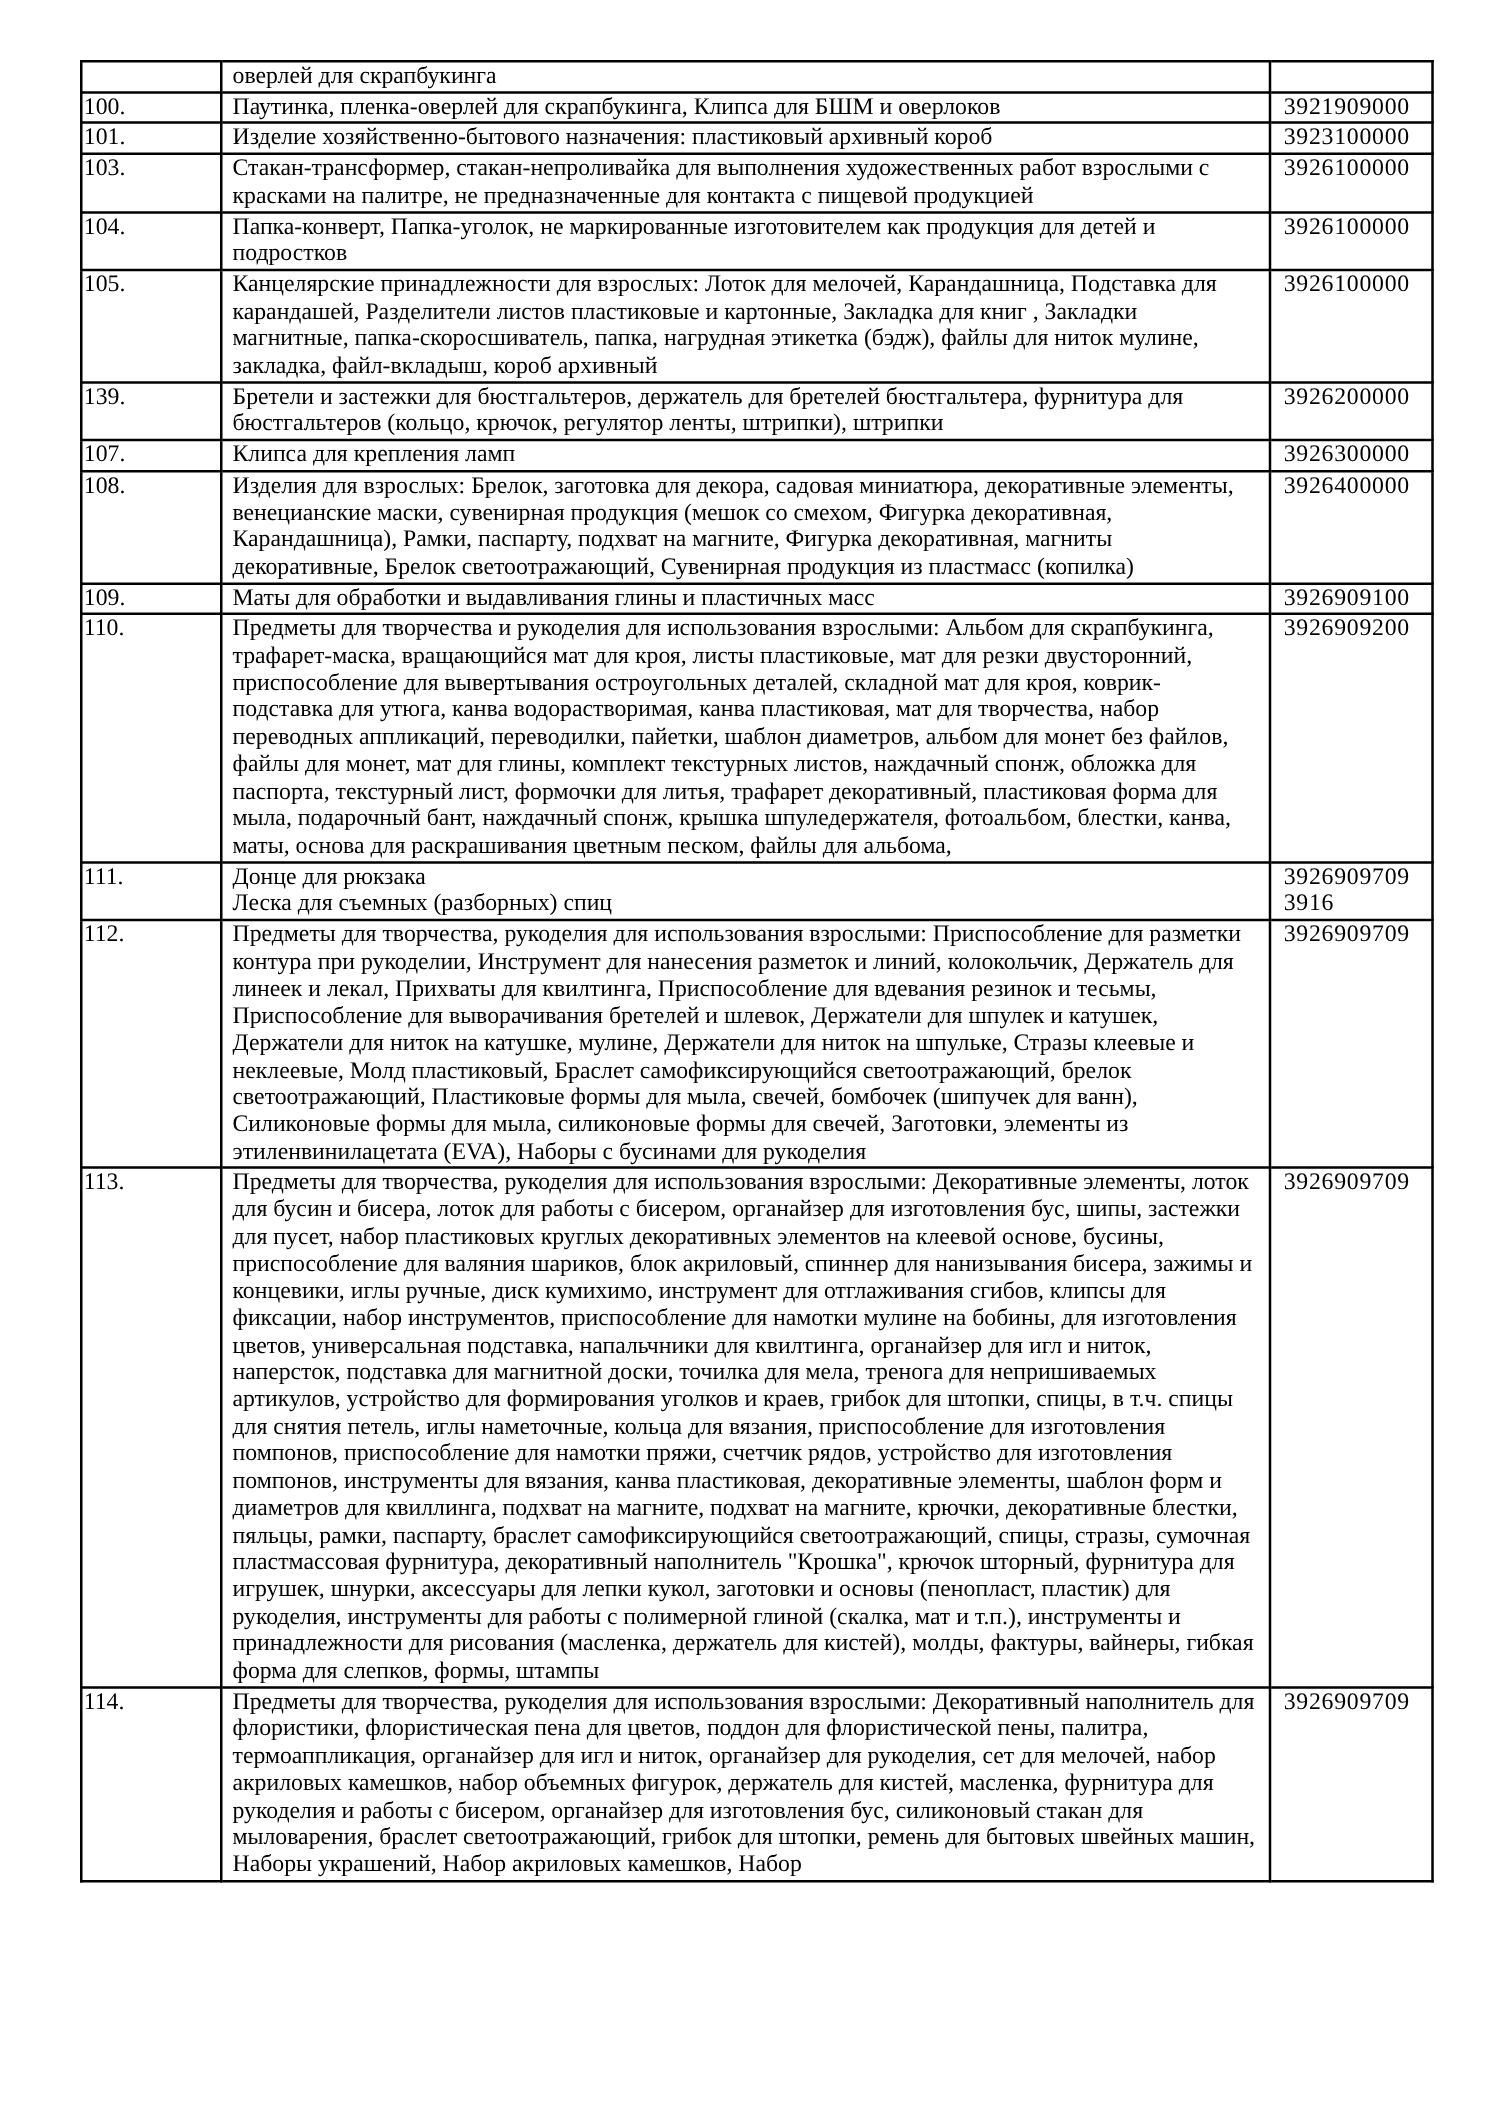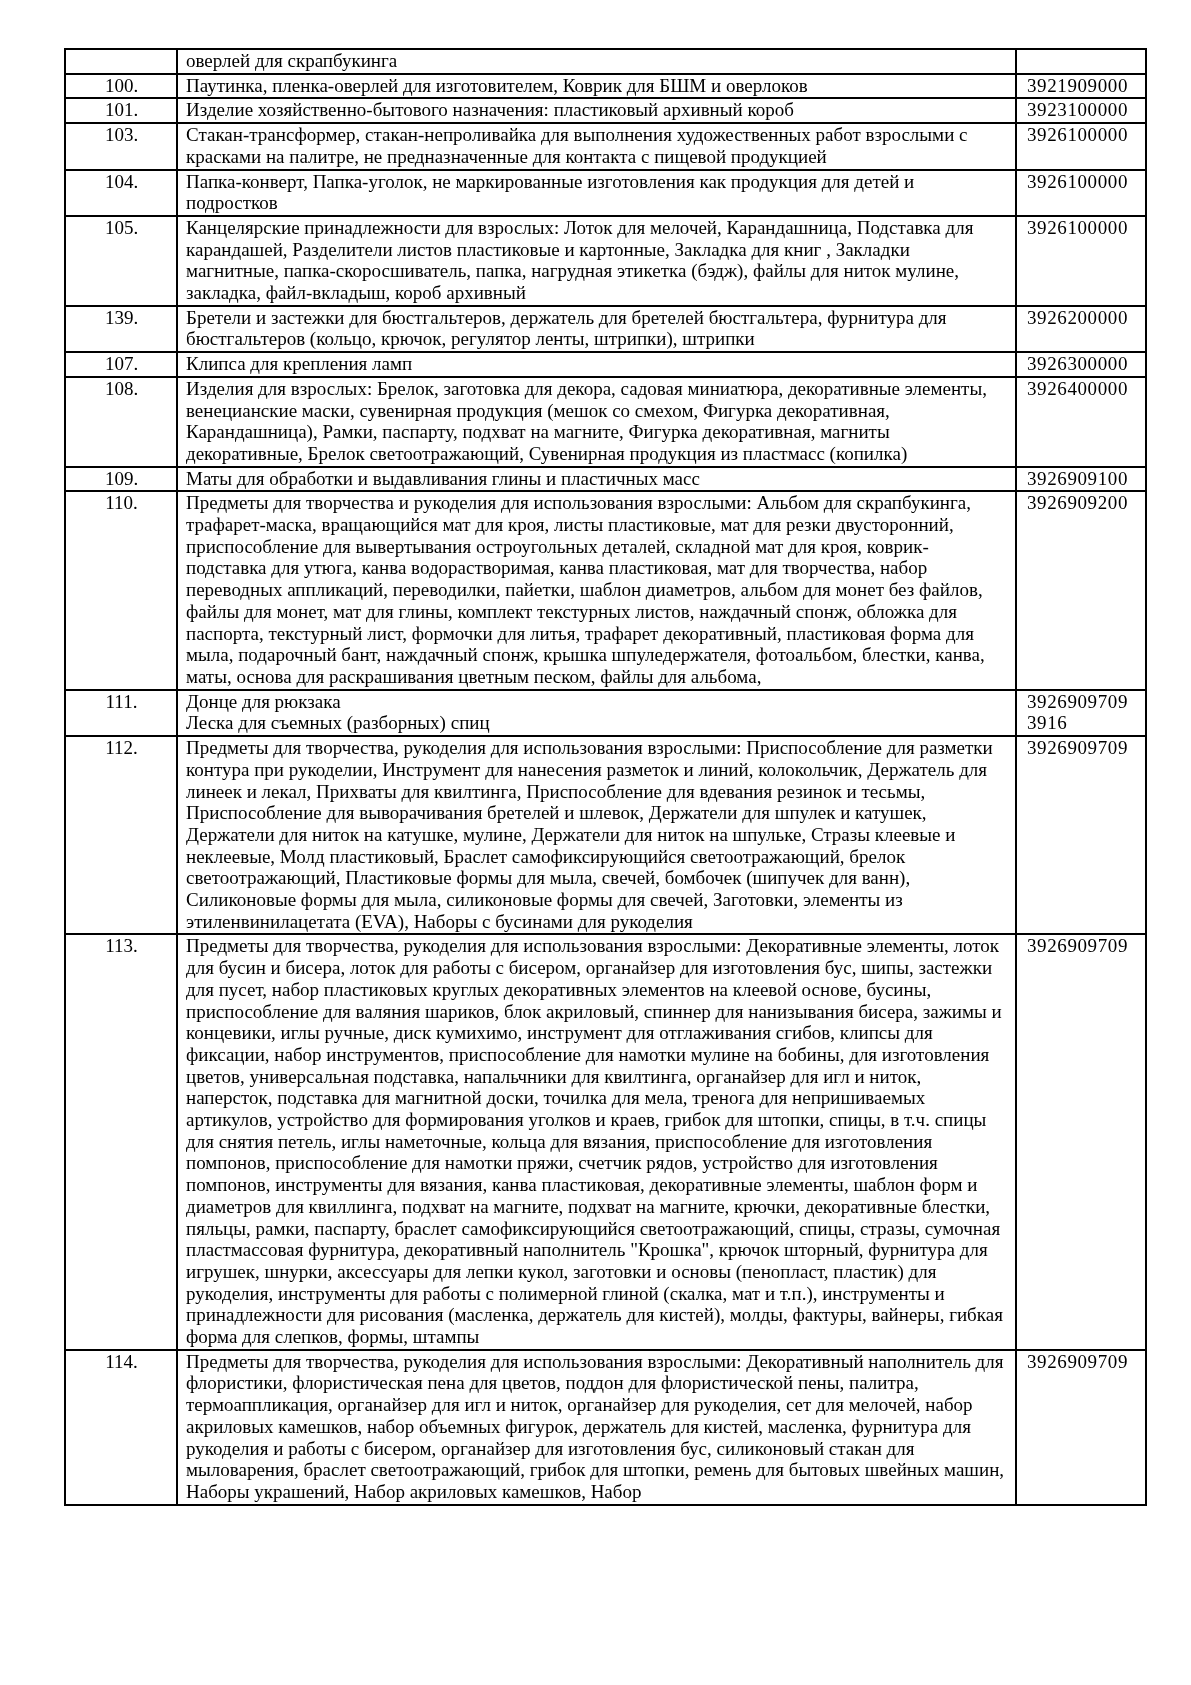--- a/index.html
+++ b/index.html
@@ -35,21 +35,21 @@
   td {
     border: 2px solid #000000;
     font-size: 19px;
     line-height: 21.7px;
     vertical-align: top;
     color: #000000;
     white-space: pre-line;
     overflow: hidden;
   }
   td.num {
-    text-align: center;
+    text-align: left;
     padding: 0 0 1px 1px;
   }
   td.desc {
     padding: 0 10px 1px 8px;
   }
   td.code {
     padding: 0 2px 1px 10px;
     letter-spacing: 0.6px;
     border-radius: 12px;
   }
@@ -66,40 +66,40 @@
     </colgroup>
     <tbody>
   <tr>
     <td class="num"></td>
     <td class="desc">оверлей для скрапбукинга</td>
     <td class="code"></td>
   </tr>
 
   <tr>
     <td class="num">100.</td>
-    <td class="desc">Паутинка, пленка-оверлей для изготовителем, Коврик для БШМ и оверлоков</td>
+    <td class="desc">Паутинка, пленка-оверлей для скрапбукинга, Клипса для БШМ и оверлоков</td>
     <td class="code">3921909000</td>
   </tr>
 
   <tr>
     <td class="num">101.</td>
     <td class="desc">Изделие хозяйственно-бытового назначения: пластиковый архивный короб</td>
     <td class="code">3923100000</td>
   </tr>
 
 
   <tr>
     <td class="num">103.</td>
     <td class="desc">Стакан-трансформер, стакан-непроливайка для выполнения художественных работ взрослыми с красками на палитре, не предназначенные для контакта с пищевой продукцией</td>
     <td class="code">3926100000</td>
   </tr>
 
   <tr>
     <td class="num">104.</td>
-    <td class="desc">Папка-конверт, Папка-уголок, не маркированные изготовления как продукция для детей и подростков</td>
+    <td class="desc">Папка-конверт, Папка-уголок, не маркированные изготовителем как продукция для детей и подростков</td>
     <td class="code">3926100000</td>
   </tr>
 
   <tr>
     <td class="num">105.</td>
     <td class="desc">Канцелярские принадлежности для взрослых: Лоток для мелочей, Карандашница, Подставка для карандашей, Разделители листов пластиковые и картонные, Закладка для книг , Закладки магнитные, папка-скоросшиватель, папка, нагрудная этикетка (бэдж), файлы для ниток мулине, закладка, файл-вкладыш, короб архивный</td>
     <td class="code">3926100000</td>
   </tr>
 
   <tr>

